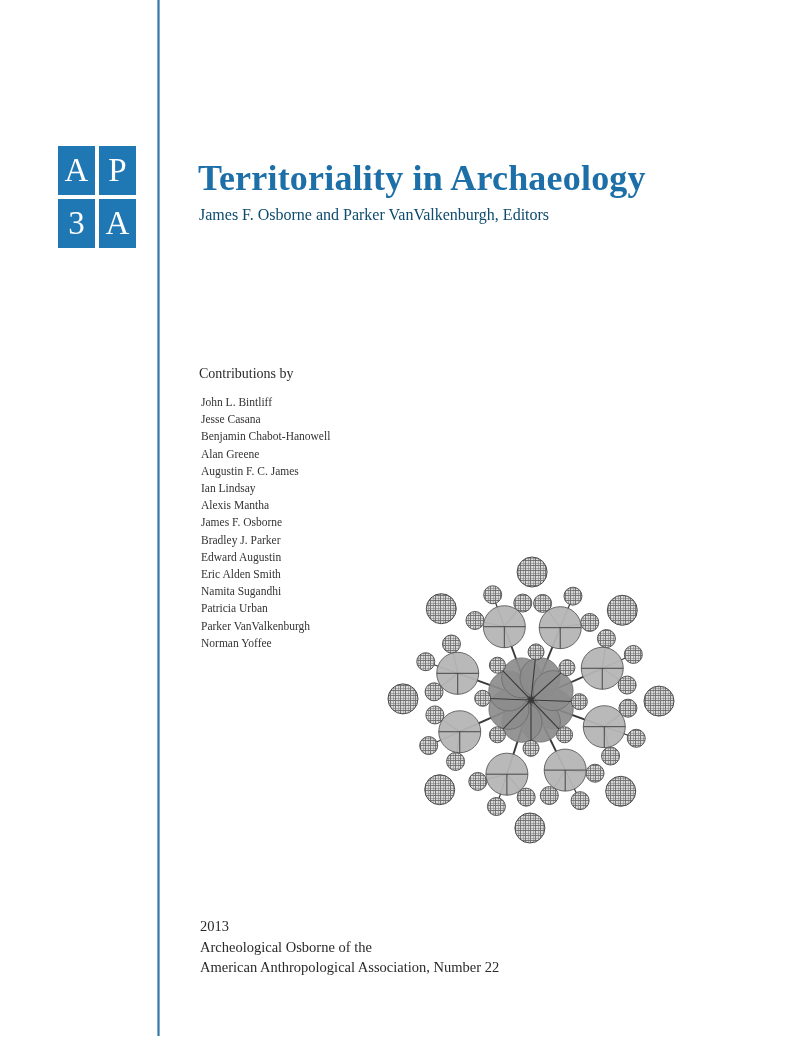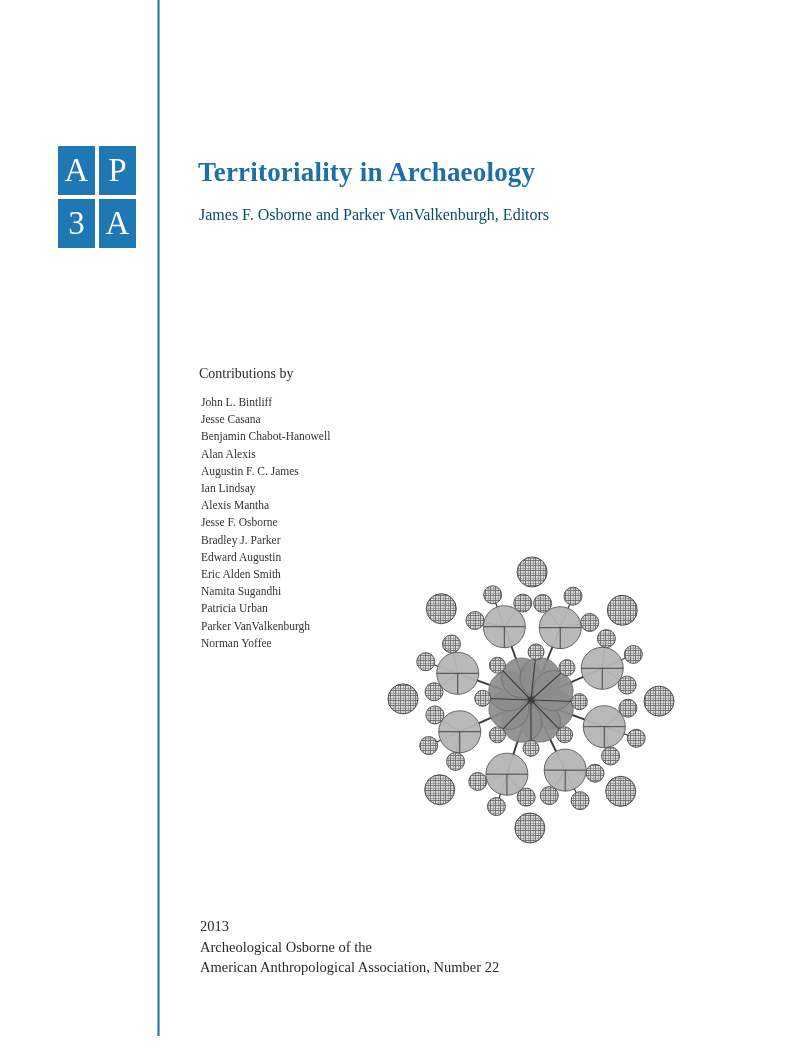--- a/index.html
+++ b/index.html
@@ -46,21 +46,21 @@
     line-height: 49px;
     text-align: center;
     letter-spacing: 0px;
   }
 
   
   #title {
     position: absolute;
     left: 198px;
     top: 157px;
-    font-size: 27px;
+    font-size: 36px;
     font-weight: bold;
     color: #1d6fa8;
     letter-spacing: 0.2px;
     white-space: nowrap;
   }
   #editors {
     position: absolute;
     left: 199px;
     top: 206px;
     font-size: 16px;
@@ -124,25 +124,25 @@
 </div>
 
 <div id="title">Territoriality in Archaeology</div>
 <div id="editors">James F. Osborne and Parker VanValkenburgh, Editors</div>
 
 <div id="contrib-heading">Contributions by</div>
 <ul id="contrib-list">
   <li>John L. Bintliff</li>
   <li>Jesse Casana</li>
   <li>Benjamin Chabot-Hanowell</li>
-  <li>Alan Alexis</li>
+  <li>Alan Greene</li>
   <li>Augustin F. C. James</li>
   <li>Ian Lindsay</li>
   <li>Alexis Mantha</li>
-  <li>Jesse F. Osborne</li>
+  <li>James F. Osborne</li>
   <li>Bradley J. Parker</li>
   <li>Edward Augustin</li>
   <li>Eric Alden Smith</li>
   <li>Namita Sugandhi</li>
   <li>Patricia Urban</li>
   <li>Parker VanValkenburgh</li>
   <li>Norman Yoffee</li>
 </ul>
 
 <div id="diagram">

